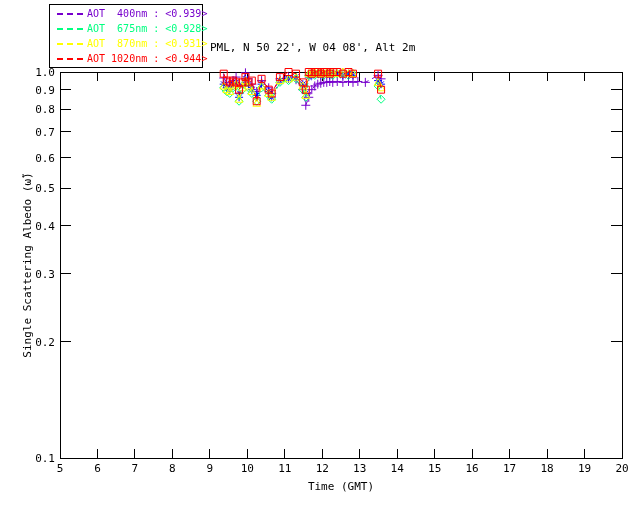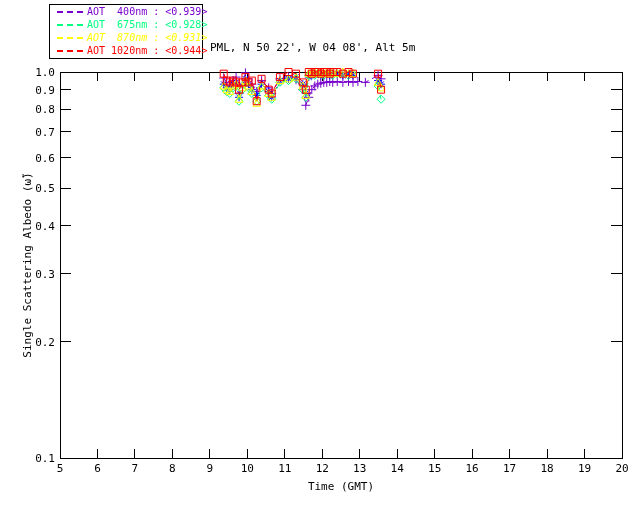--- a/index.html
+++ b/index.html
@@ -1,19 +1,19 @@
 <!DOCTYPE html>
 <html><head>
 <meta charset="utf-8">
 <style>
   html,body{margin:0;padding:0;background:#fff;}
   #screen{position:relative;width:640px;height:512px;background:#ffffff;overflow:hidden;
           font-family:"DejaVu Sans Mono",monospace;color:#000;}
   #plot-svg{position:absolute;left:0;top:0;}
-  #legend-box{position:absolute;left:49px;top:4px;width:154px;height:55px;border:1px solid #000;
+  #legend-box{position:absolute;left:49px;top:4px;width:154px;height:64px;border:1px solid #000;
               display:flex;flex-direction:column;justify-content:space-around;padding:1px 0;box-sizing:border-box;}
   .legend-row{display:flex;align-items:center;height:10px;padding-left:7px;}
   .legend-dash{width:26px;height:2px;flex:0 0 26px;}
   .legend-label{margin-left:4px;font-size:10px;line-height:10px;white-space:pre;letter-spacing:0;}
   #header-block{position:absolute;left:210px;top:5px;font-size:11px;line-height:17px;white-space:pre;}
   .svg-text{font-family:"DejaVu Sans Mono",monospace;font-size:11px;fill:#000;}
 </style>
 </head>
 <body>
 
@@ -302,25 +302,25 @@
       <div class="legend-row">
         <span class="legend-dash" style="background: repeating-linear-gradient(90deg, rgb(119, 0, 204) 0px, rgb(119, 0, 204) 6px, transparent 6px, transparent 10px);"></span>
         <span class="legend-label" style="color: rgb(119, 0, 204);">AOT  400nm : &lt;0.939&gt;</span>
       </div>
       <div class="legend-row">
         <span class="legend-dash" style="background: repeating-linear-gradient(90deg, rgb(0, 255, 128) 0px, rgb(0, 255, 128) 6px, transparent 6px, transparent 10px);"></span>
         <span class="legend-label" style="color: rgb(0, 255, 128);">AOT  675nm : &lt;0.928&gt;</span>
       </div>
       <div class="legend-row">
         <span class="legend-dash" style="background: repeating-linear-gradient(90deg, rgb(255, 255, 0) 0px, rgb(255, 255, 0) 6px, transparent 6px, transparent 10px);"></span>
-        <span class="legend-label" style="color: rgb(255, 255, 0); font-style: italic;">AOT  870nm : &lt;0.931&gt;</span>
+        <span class="legend-label" style="color: rgb(255, 255, 0);">AOT  870nm : &lt;0.931&gt;</span>
       </div>
       <div class="legend-row">
         <span class="legend-dash" style="background: repeating-linear-gradient(90deg, rgb(255, 0, 0) 0px, rgb(255, 0, 0) 6px, transparent 6px, transparent 10px);"></span>
         <span class="legend-label" style="color: rgb(255, 0, 0);">AOT 1020nm : &lt;0.944&gt;</span>
       </div>
     </div>
 
   <div id="header-block">
-    <div>PML, N 50 22', W 04 08', Alt 5m</div>
+    <div>PML, N 50 22', W 04 08', Alt 2m</div>
   </div>
 
 </div>
 
 </body></html>

